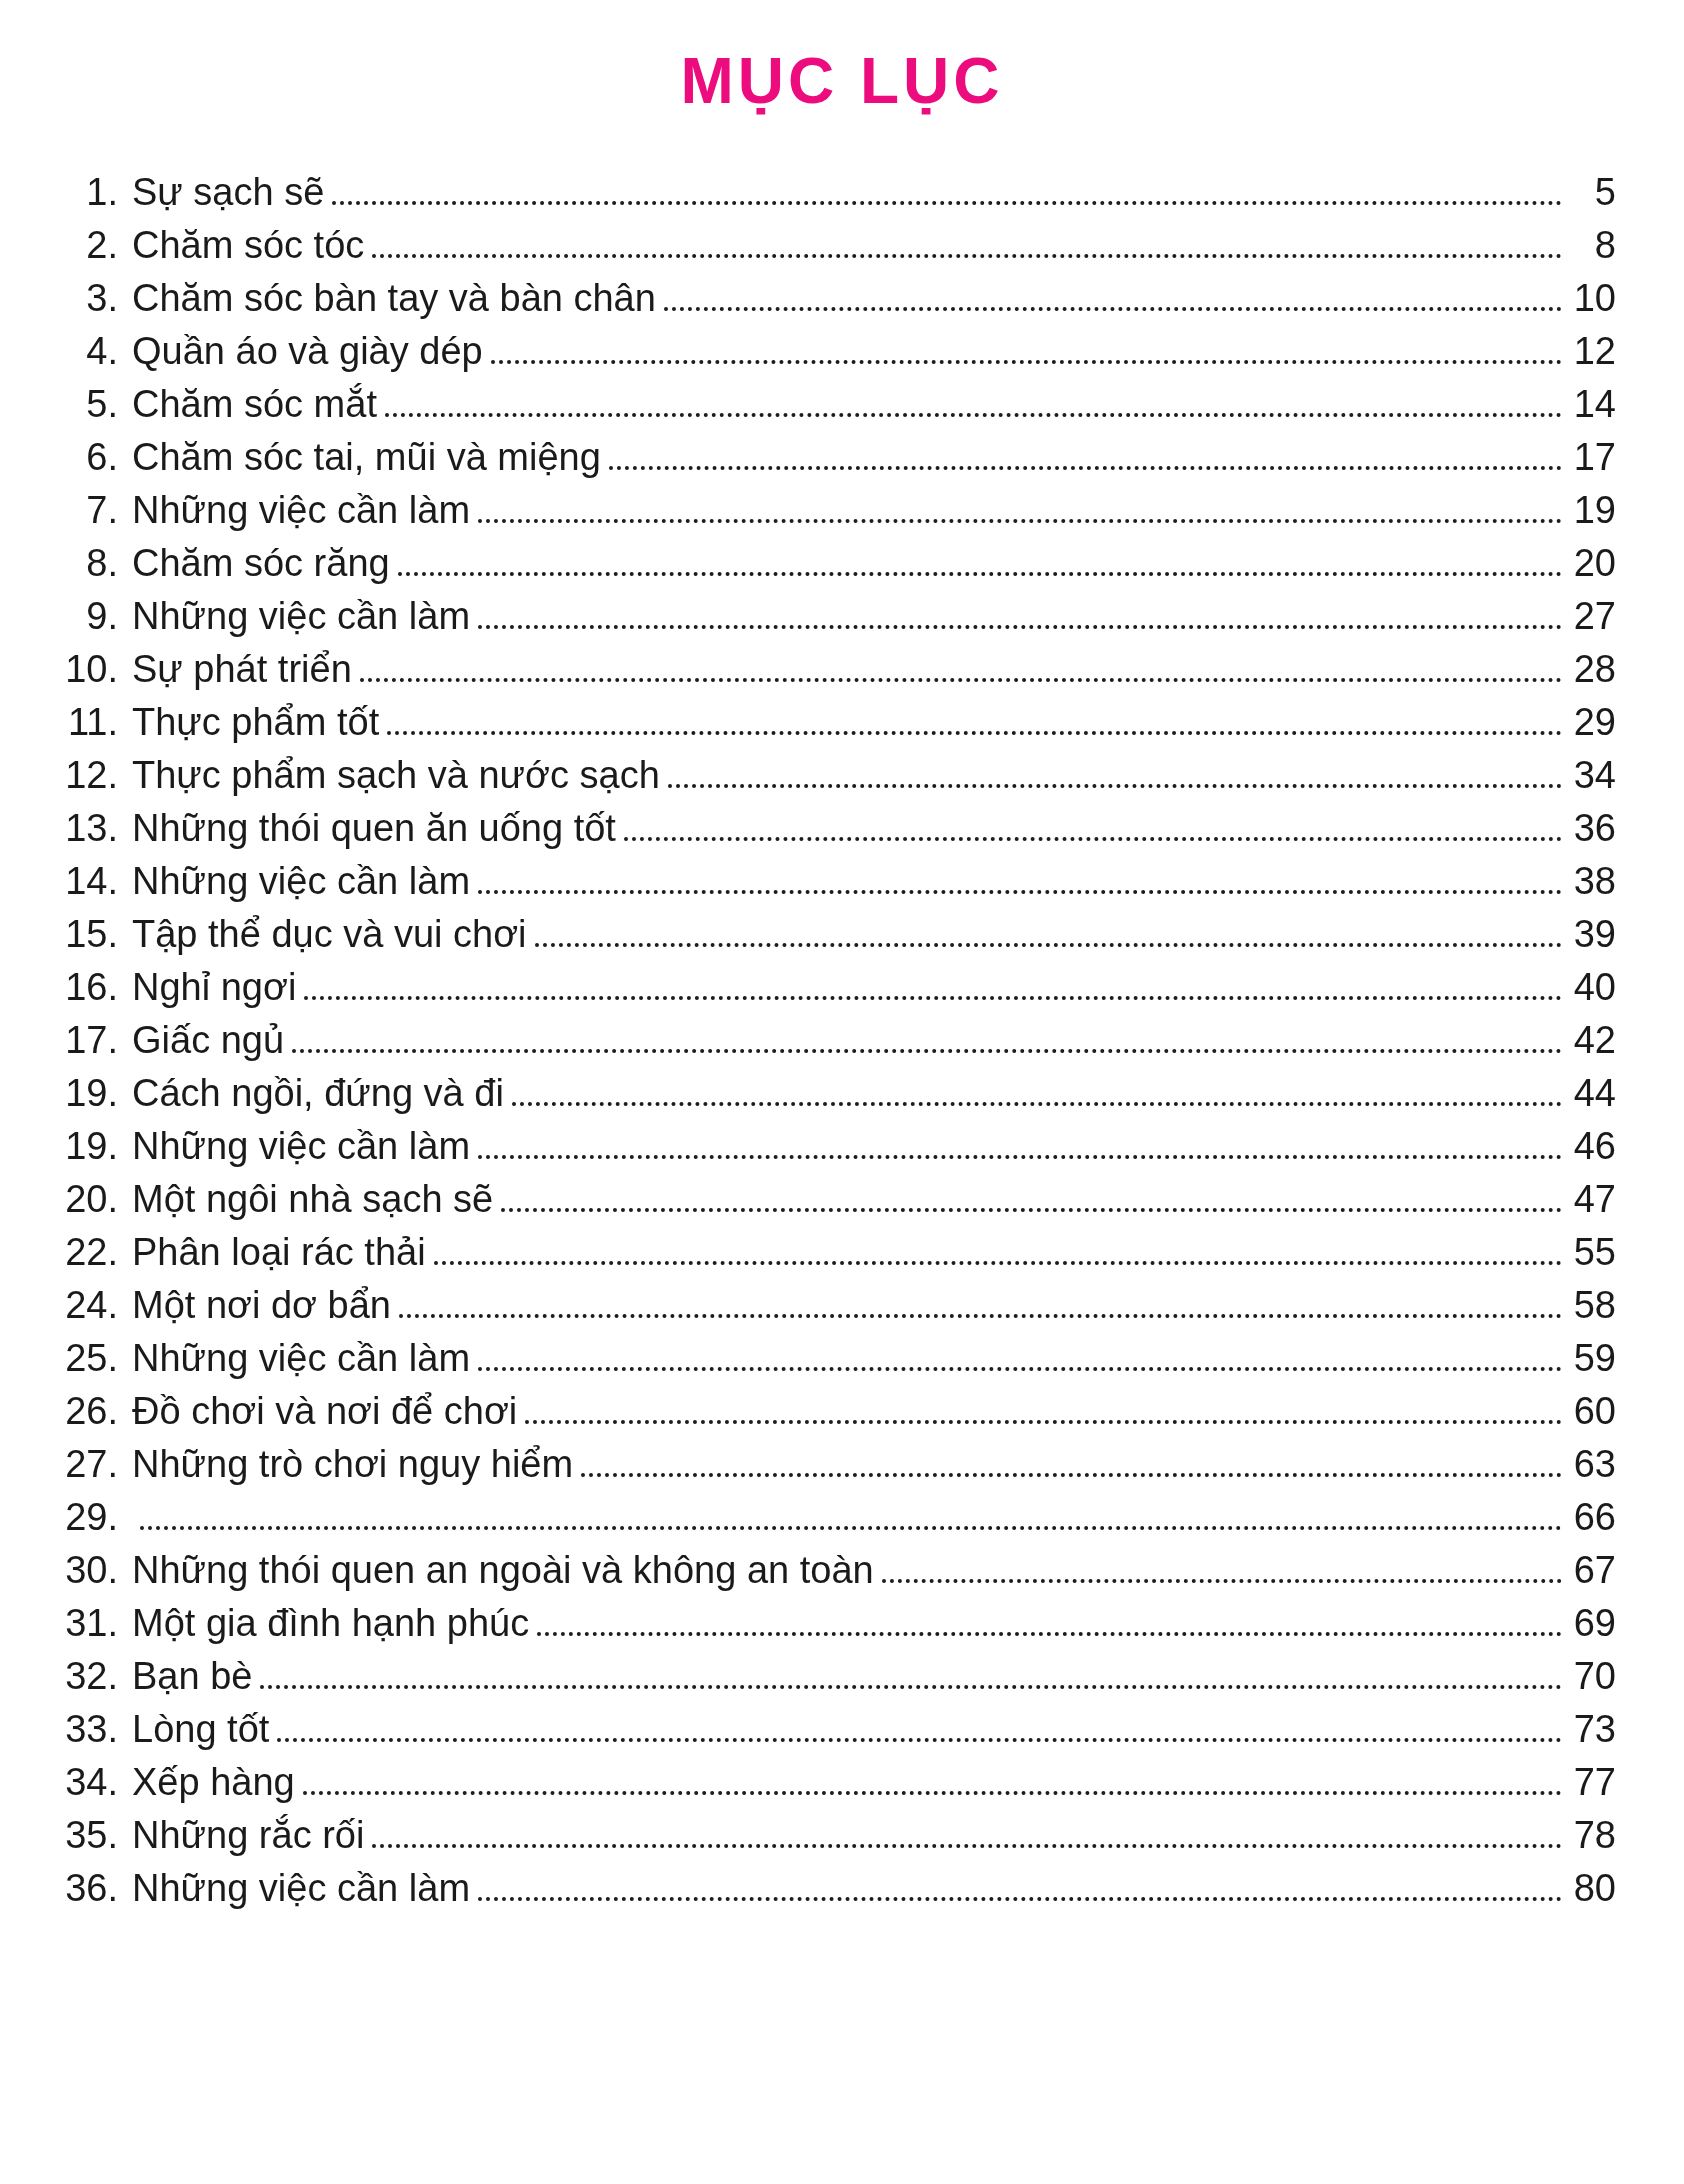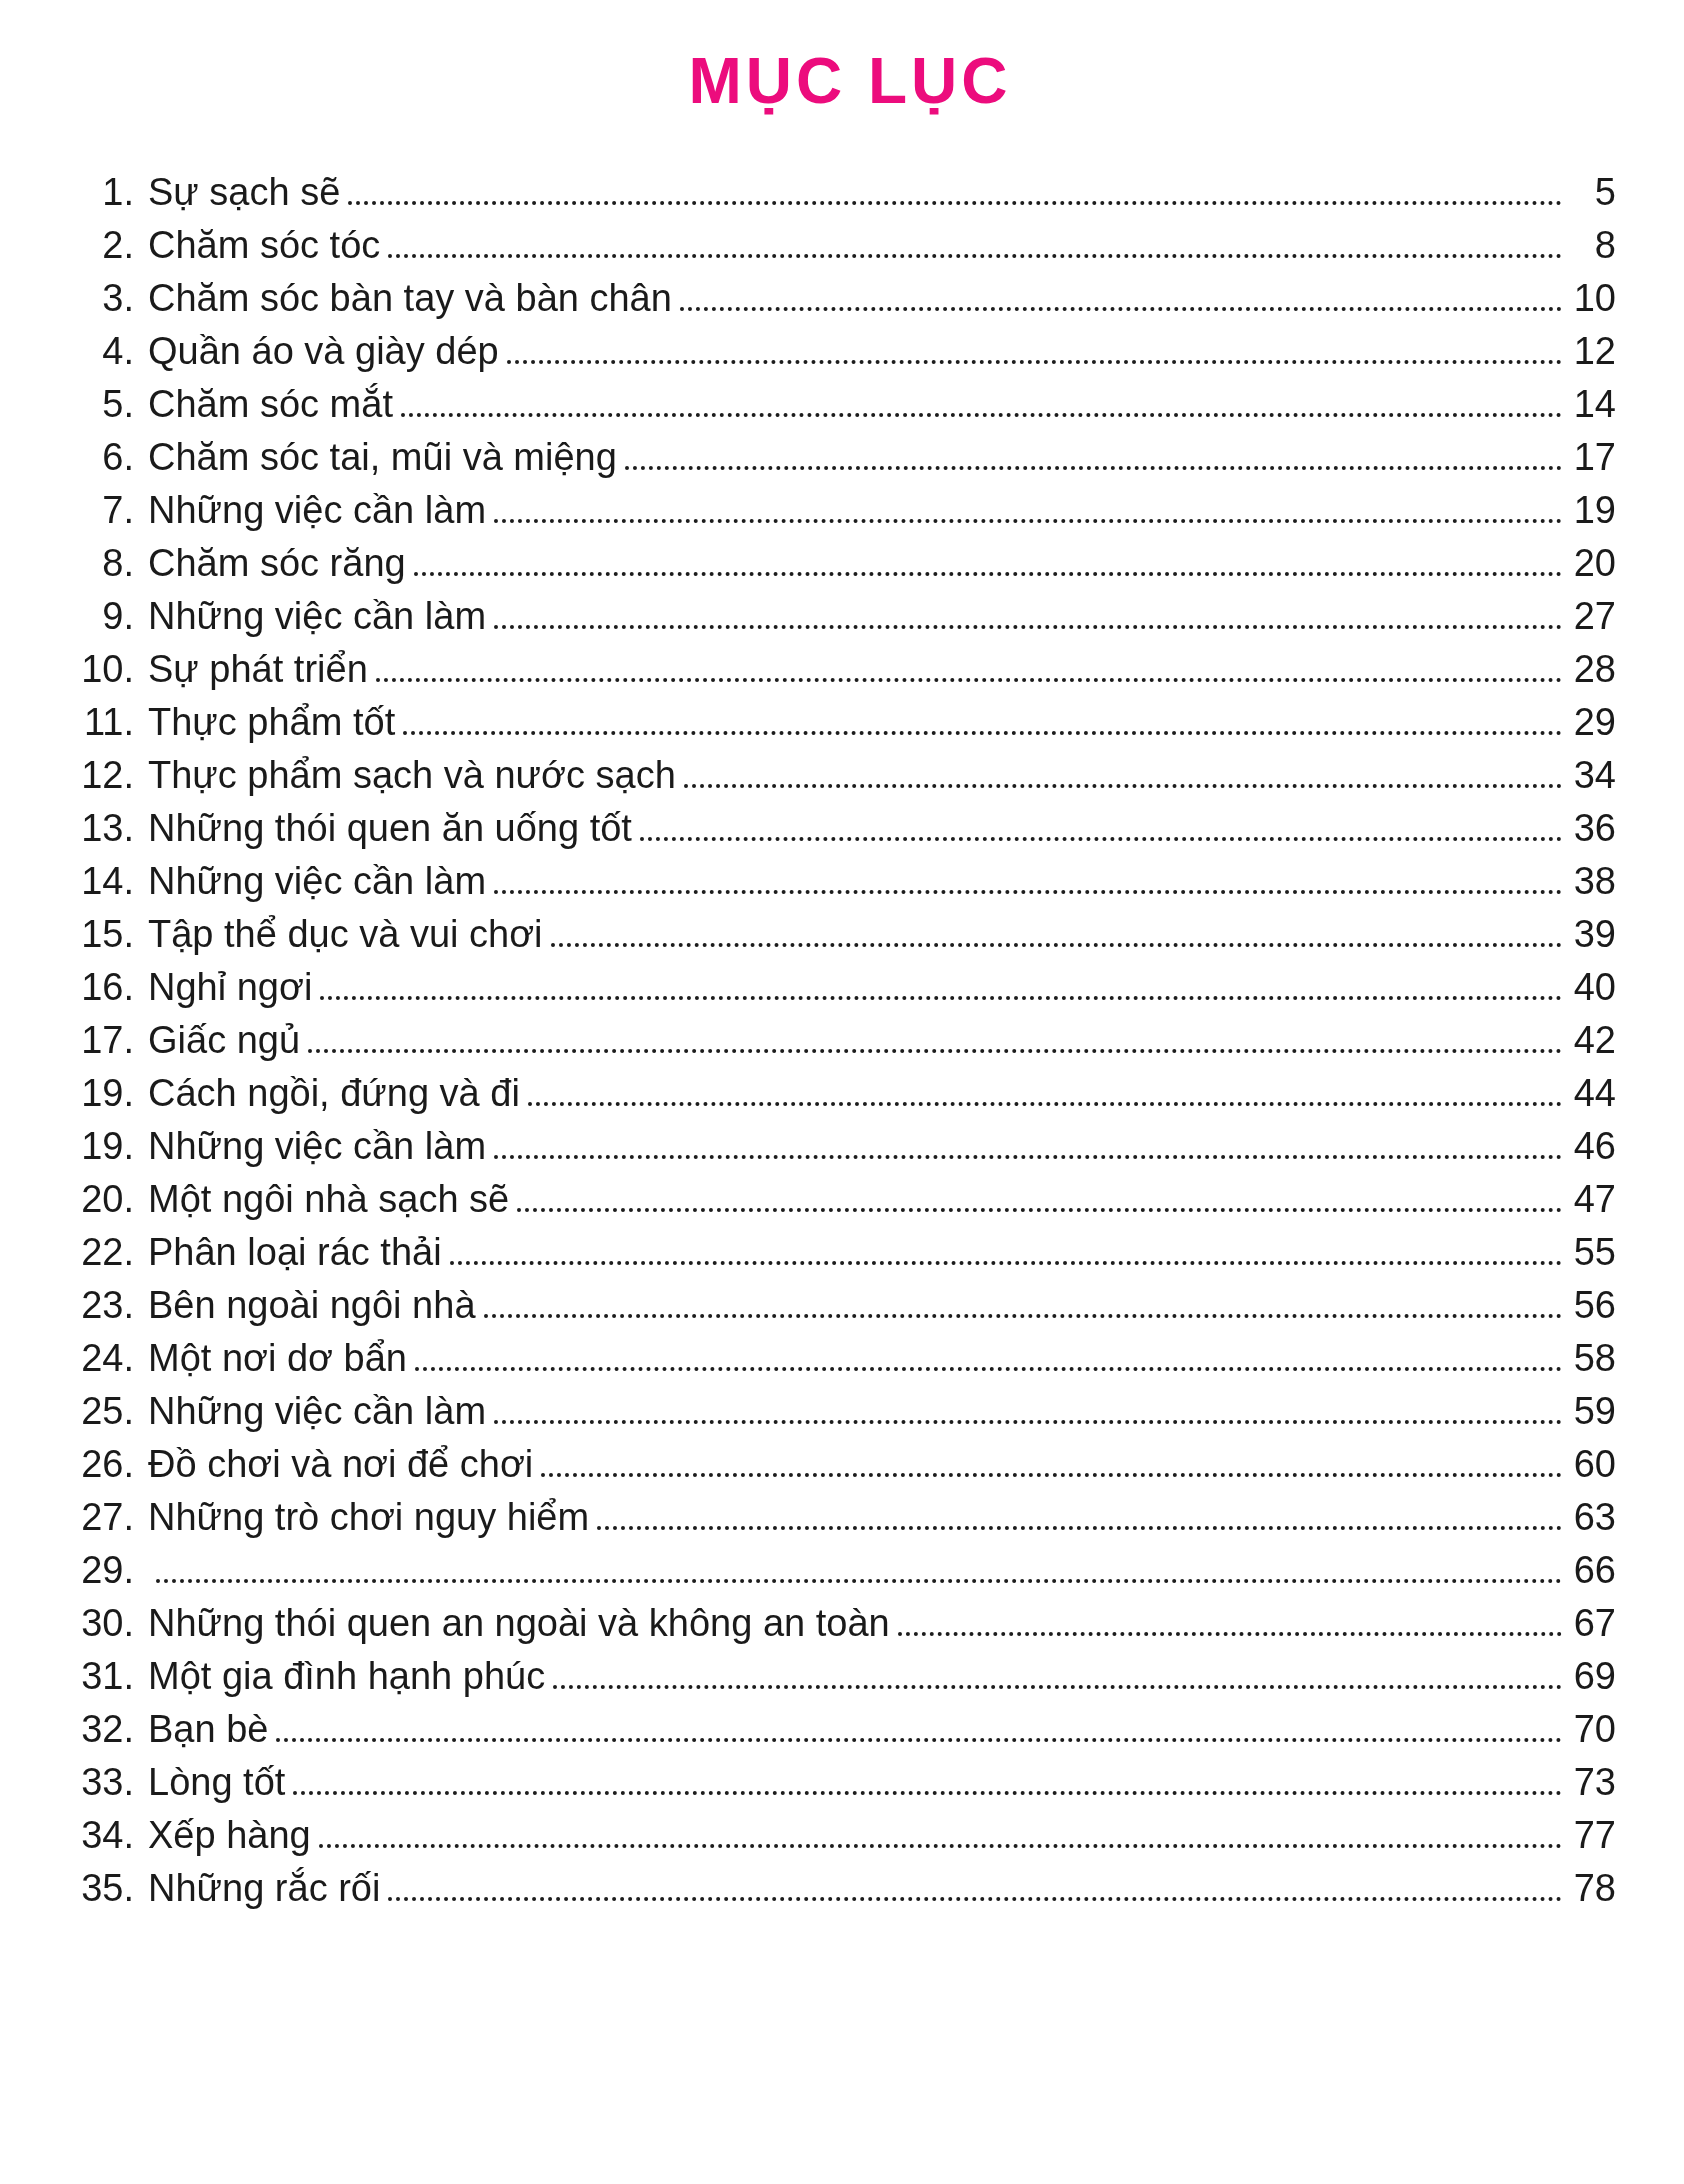--- a/index.html
+++ b/index.html
@@ -9,21 +9,20 @@
   }
   .page {
     position: relative;
     width: 1684px;
     height: 1922px;
     background: #ffffff;
     font-family: "Liberation Sans", sans-serif;
     color: #1a1a1a;
     overflow: hidden;
     box-sizing: border-box;
-    padding-left: 16px;
   }
   .title {
     margin: 0;
     padding-top: 46px;
     text-align: center;
     font-size: 64px;
     line-height: 70px;
     font-weight: bold;
     letter-spacing: 4px;
     color: #EC0C7D;
@@ -209,26 +208,20 @@
   </div>
 
 
   <div class="toc-row">
     <span class="entry-number">22.</span>
     <span class="entry-title">Phân loại rác thải</span>
     <span class="dot-leader"></span>
     <span class="entry-page">55</span>
   </div>
 
-  <div class="toc-row">
-    <span class="entry-number">23.</span>
-    <span class="entry-title">Bên ngoài ngôi nhà</span>
-    <span class="dot-leader"></span>
-    <span class="entry-page">56</span>
-  </div>
 
   <div class="toc-row">
     <span class="entry-number">24.</span>
     <span class="entry-title">Một nơi dơ bẩn</span>
     <span class="dot-leader"></span>
     <span class="entry-page">58</span>
   </div>
 
   <div class="toc-row">
     <span class="entry-number">25.</span>

